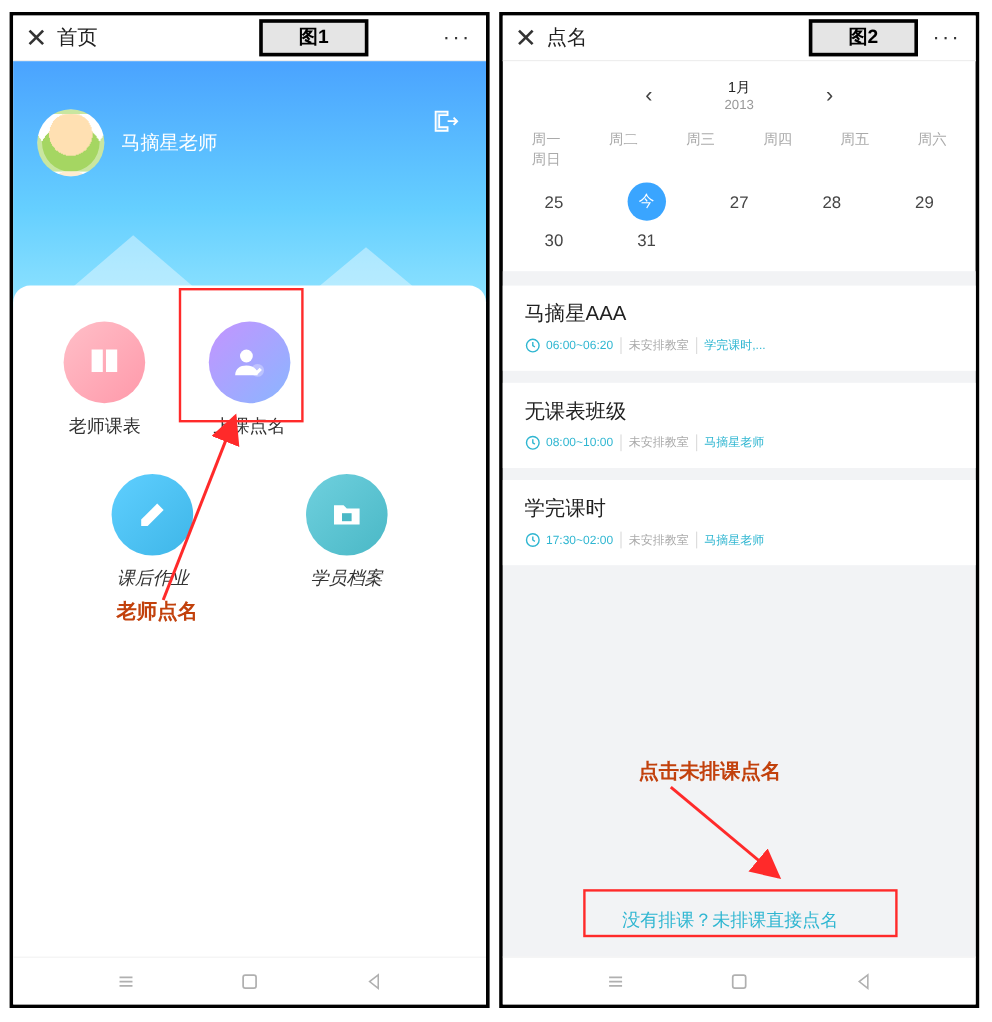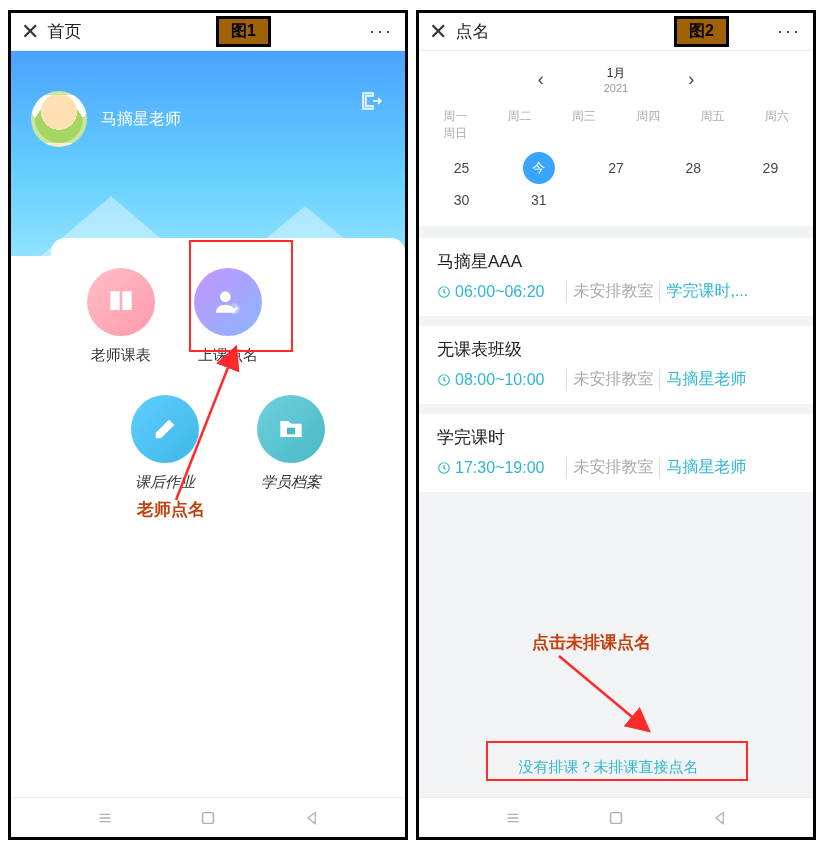--- a/index.html
+++ b/index.html
@@ -16,36 +16,36 @@
   flex-direction: column;
 }
 .phone.left { left: 8px; }
 .phone.right { left: 416px; }
 
 .titlebar { height: 38px; display: flex; align-items: center; padding: 0 10px; background: #fff; position: relative; border-bottom: 1px solid #eee; }
 .titlebar .close { font-size: 22px; color: #333; margin-right: 8px; font-weight: 300; }
 .titlebar .title { font-size: 17px; color: #222; }
 .titlebar .dots { position: absolute; right: 12px; font-size: 18px; letter-spacing: 2px; color: #333; }
 
-.labelbox { position: absolute; border: 3px solid #000; background: #a16207; font-size: 16px; font-weight: bold; padding: 2px 12px; z-index: 20; }
+.labelbox { position: absolute; border: 3px solid #000; background: #e5e5e5; font-size: 16px; font-weight: bold; padding: 2px 30px; z-index: 20; }
 
 
 .hero { height: 205px; background: linear-gradient(180deg, #4aa3ff 0%, #65cfff 60%, #8fe3ff 100%); position: relative; overflow: hidden; }
 .mountain { position: absolute; bottom: 0; width: 100%; height: 80px; }
 .mountain::before, .mountain::after { content: ""; position: absolute; bottom: 0; width: 0; height: 0; border-style: solid; }
 .mountain::before { left: 30px; border-width: 0 70px 60px 70px; border-color: transparent transparent rgba(255,255,255,0.4) transparent; }
 .mountain::after { right: 40px; border-width: 0 60px 50px 60px; border-color: transparent transparent rgba(255,255,255,0.4) transparent; }
 .user-row { display: flex; align-items: center; padding: 40px 20px 0; position: relative; }
 .avatar { width: 56px; height: 56px; border-radius: 50%; background: radial-gradient(circle at 50% 35%, #ffe0b2 18px, transparent 18px), radial-gradient(circle at 50% 70%, #a5d662 26px, transparent 26px), #fff; border: 4px solid rgba(255,255,255,0.4); }
 .username { color: #fff; font-size: 16px; margin-left: 14px; }
 .exit-icon { position: absolute; right: 20px; top: 40px; color: #fff; }
 .exit-icon svg { width: 24px; height: 20px; }
 
 
-.sheet { flex: 1; background: #fff; margin-top: -18px; border-radius: 14px 14px 0 0; position: relative; padding: 30px 20px 0; margin-left: 40px; }
+.sheet { flex: 1; background: #fff; margin-top: -18px; border-radius: 14px 14px 0 0; position: relative; padding: 30px 20px 0; }
 .grid3 { display: grid; grid-template-columns: repeat(3, 1fr); gap: 30px 8px; }
 .cell { display: flex; flex-direction: column; align-items: center; gap: 10px; }
 .iconcircle { width: 68px; height: 68px; border-radius: 50%; display: flex; align-items: center; justify-content: center; }
 .ic-pink { background: linear-gradient(135deg, #ffbfc8, #ff99aa); }
 .ic-purple { background: linear-gradient(135deg, #c494ff, #8ab6ff); }
 .ic-green { background: linear-gradient(135deg, #6fe08c, #4bc96f); }
 .ic-teal { background: linear-gradient(135deg, #5fcfff, #3eb6e8); }
 .ic-blue { background: linear-gradient(135deg, #6fd0de, #4ab8c6); }
 .iconcircle svg { width: 32px; height: 32px; fill: #fff; }
 .celllabel { font-size: 15px; color: #333; }
@@ -65,24 +65,24 @@
 
 .weekrow { display: grid; grid-template-columns: repeat(6, 1fr); text-align: center; padding: 6px 4px 4px; }
 .weekrow .wd { font-size: 12px; color: #aaa; }
 .daterow { display: grid; grid-template-columns: repeat(5, 1fr); text-align: center; padding: 6px 4px 10px; }
 .daterow .d { font-size: 14px; color: #464646; display: flex; align-items: center; justify-content: center; height: 32px; }
 .today { background: #3aa5ff; color: #fff; width: 32px; height: 32px; border-radius: 50%; margin: 0 auto; display: flex; align-items: center; justify-content: center; font-size: 13px; }
 
 .listarea { background: #f2f3f5; flex: 1; padding-top: 2px; }
 .classitem { background: #fff; padding: 12px 18px 14px; margin-top: 10px; }
 .classitem .ci-title { font-size: 17px; color: #222; font-weight: 500; }
-.ci-sub { display: flex; align-items: center; margin-top: 8px; font-size: 16px; }
+.ci-sub { display: flex; align-items: center; margin-top: 8px; font-size: 10px; }
 .ci-time { color: #2fb6d1; display: flex; align-items: center; gap: 4px; }
 .ci-time svg { width: 14px; height: 14px; stroke: #2fb6d1; fill: none; }
-.ci-room { color: #aaa; margin-left: 22px; border-left: 1px solid #ddd; padding-left: 6px; text-align: right; }
+.ci-room { color: #aaa; margin-left: 6px; border-left: 1px solid #ddd; padding-left: 6px; text-align: right; }
 .ci-link { color: #2fb6d1; margin-left: 6px; border-left: 1px solid #ddd; padding-left: 6px; }
 
 .bottomlink { text-align: center; font-size: 15px; padding: 16px 0; }
 .bottomlink .q { color: #2fb6d1; }
 
 .navbar { height: 40px; display: flex; justify-content: space-evenly; align-items: center; background: #fff; border-top: 1px solid #eee; }
 .navbar .navbtn { width: 20px; height: 20px; display: flex; align-items: center; justify-content: center; color: #b0b0b0; }
 .navbar svg { stroke: #b0b0b0; fill: none; stroke-width: 1.6; }
 
 </style>
@@ -190,21 +190,21 @@
   <div class="titlebar">
     <span class="close">✕</span>
     <span class="title">点名</span>
     <span class="dots">···</span>
   </div>
 
   <div class="calendar-head">
     <span class="chevbtn">‹</span>
     <div class="monthblock">
       <div class="m">1月</div>
-      <div class="y">2021</div>
+      <div class="y">2013</div>
     </div>
     <span class="chevbtn">›</span>
   </div>
 
   <div class="weekrow">
     <div class="wd">周一</div>
     <div class="wd">周二</div>
     <div class="wd">周三</div>
     <div class="wd">周四</div>
     <div class="wd">周五</div>
@@ -253,21 +253,21 @@
       </div>
     </div>
     <div class="classitem">
       <div class="ci-title">学完课时</div>
       <div class="ci-sub">
         <span class="ci-time">
             <svg viewBox="0 0 24 24">
               <circle cx="12" cy="12" r="9" stroke-width="2"></circle>
               <path d="M12 7v5l3 2" stroke-width="2"></path>
             </svg>
-            <span>17:30~19:00</span>
+            <span>17:30~02:00</span>
           </span>
         <span class="ci-room">未安排教室</span>
         <span class="ci-link">马摘星老师</span>
       </div>
     </div>
 
     <div class="redtext" style="left:113px; top:405px;">点击未排课点名</div>
     <svg class="arrow-svg" style="left:120px; top:425px; width:130px; height:90px;" viewBox="0 0 130 90">
       <defs>
           <marker id="ah2" markerWidth="12" markerHeight="12" refX="9" refY="5" orient="auto">

